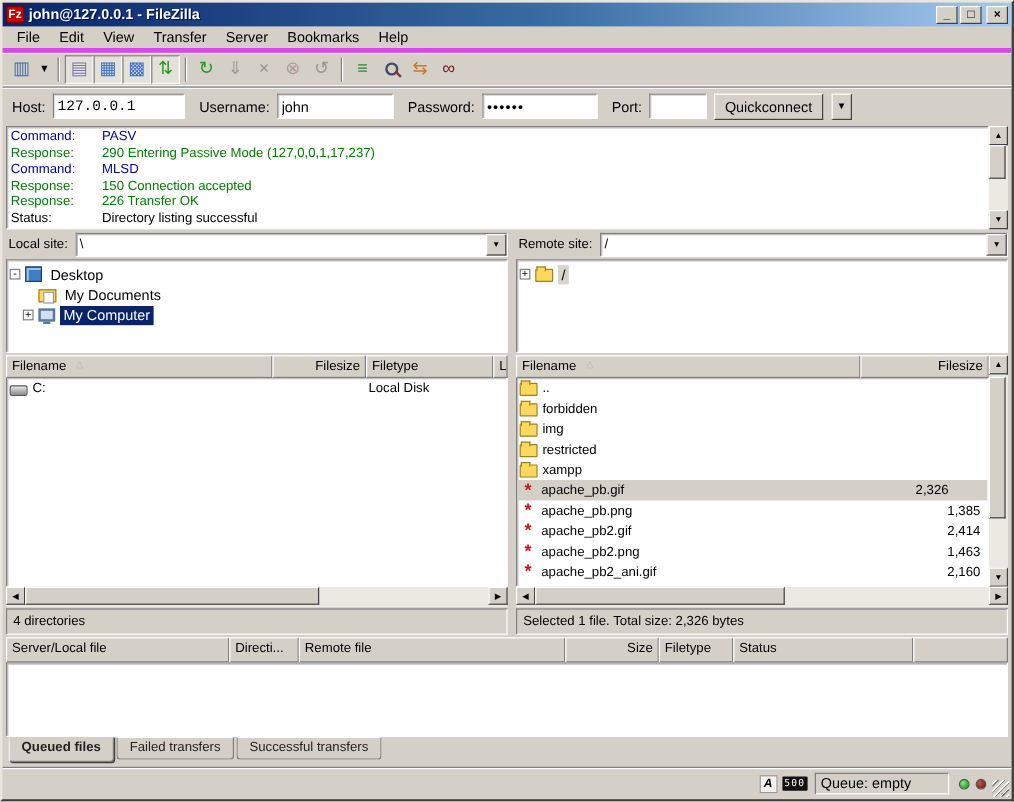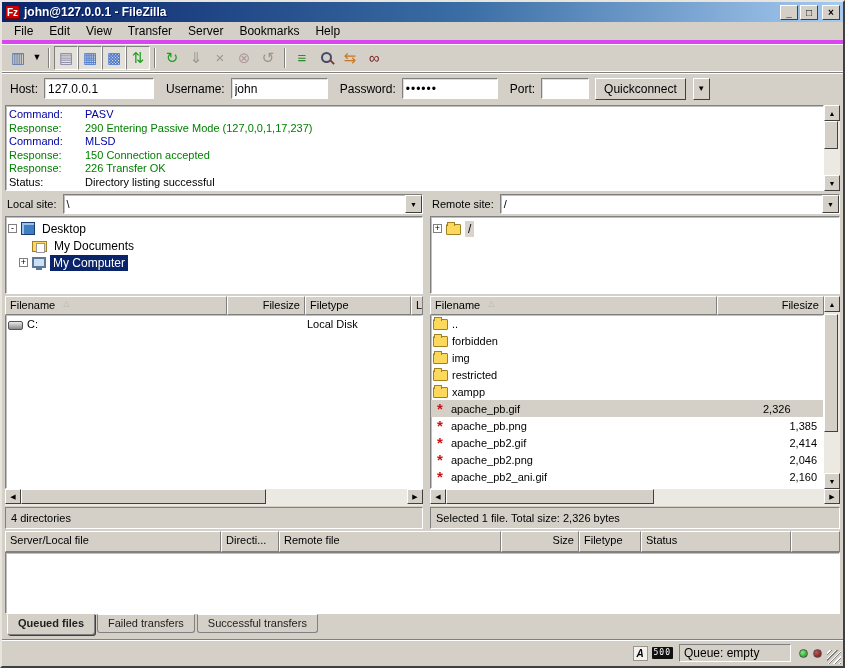--- a/index.html
+++ b/index.html
@@ -39,21 +39,21 @@
   .i-search { position:relative; width:11px; height:11px; border:2px solid #444a66; border-radius:50%; display:inline-block; }
   .i-search::after { content:""; position:absolute; width:6px; height:2px; background:#883333;
     right:-5px; bottom:-2px; transform:rotate(45deg); }
   
   .quickbar { height:32px; flex:0 0 32px; display:flex; align-items:center; padding:0 8px; gap:6px;
     border-top:1px solid #808080; box-shadow:inset 0 1px 0 #fff; font-size:12px; }
   .qlabel { white-space:nowrap; }
   .qinput { height:21px; border:1px solid; border-color:#808080 #fff #fff #808080;
     box-shadow:inset 1px 1px 0 #5a5a5a33; background:#fff; font-family:"Liberation Sans",sans-serif;
     font-size:12px; padding:0 3px; }
-  .w-host{width:110px;} .w-user{width:97px;} .w-pass{width:96px; letter-spacing:1px;} .w-port{width:48px;}
+  .w-host{width:110px;font-family:Liberation Mono, monospace;} .w-user{width:97px;} .w-pass{width:96px; letter-spacing:1px;} .w-port{width:48px;}
   .qc-btn { height:22px; padding:0 8px; background:#D4D0C8; border:1px solid; border-color:#fff #404040 #404040 #fff;
     font-size:12px; display:flex; align-items:center; }
   .qc-drop { width:17px; height:22px; background:#D4D0C8; border:1px solid; border-color:#fff #404040 #404040 #fff;
     font-size:8px; display:flex; align-items:center; justify-content:center; margin-left:1px;}
   .sb-btn { background:#D4D0C8; border:1px solid; border-color:#fff #404040 #404040 #fff;
     display:flex; align-items:center; justify-content:center; font-size:7px; color:#000; }
   .vscroll { width:16px; display:flex; flex-direction:column; background:#ECE9E2; }
   .vscroll .sb-btn { height:16px; flex:0 0 16px; }
   .vscroll .vtrack { flex:1; position:relative; }
   .vthumb { position:absolute; left:0; width:14px; background:#D4D0C8; border:1px solid; border-color:#fff #404040 #404040 #fff; }
@@ -404,21 +404,21 @@
                 <span class="lcell" style="width:60px;text-align:right;padding-right:6px">1,385</span>
               </div>
               <div class="lrow">
                 <span class="icon ic-imgfile">*</span>
                 <span class="lcell" style="flex:1">apache_pb2.gif</span>
                 <span class="lcell" style="width:60px;text-align:right;padding-right:6px">2,414</span>
               </div>
               <div class="lrow">
                 <span class="icon ic-imgfile">*</span>
                 <span class="lcell" style="flex:1">apache_pb2.png</span>
-                <span class="lcell" style="width:60px;text-align:right;padding-right:6px">2,046</span>
+                <span class="lcell" style="width:60px;text-align:right;padding-right:6px">1,463</span>
               </div>
               <div class="lrow">
                 <span class="icon ic-imgfile">*</span>
                 <span class="lcell" style="flex:1">apache_pb2_ani.gif</span>
                 <span class="lcell" style="width:60px;text-align:right;padding-right:6px">2,160</span>
               </div>
             </div>
           </div>
           <div class="vscroll">
             <div class="sb-btn">▲</div>
@@ -437,21 +437,21 @@
         </div>
         <div class="paneStatus">
           <span>Selected 1 file. Total size: 2,326 bytes</span>
         </div>
       </div>
     </div>
   </div>
 
   <div class="queuewrap">
     <div class="qhead">
-      <div class="hcell" style="width:216px">
+      <div class="hcell" style="width:186px">
           <span>Server/Local file</span>
         </div>
       <div class="hcell" style="width:58px">
           <span>Directi...</span>
         </div>
       <div class="hcell" style="width:222px">
           <span>Remote file</span>
         </div>
       <div class="hcell right" style="width:78px">
           <span>Size</span>

